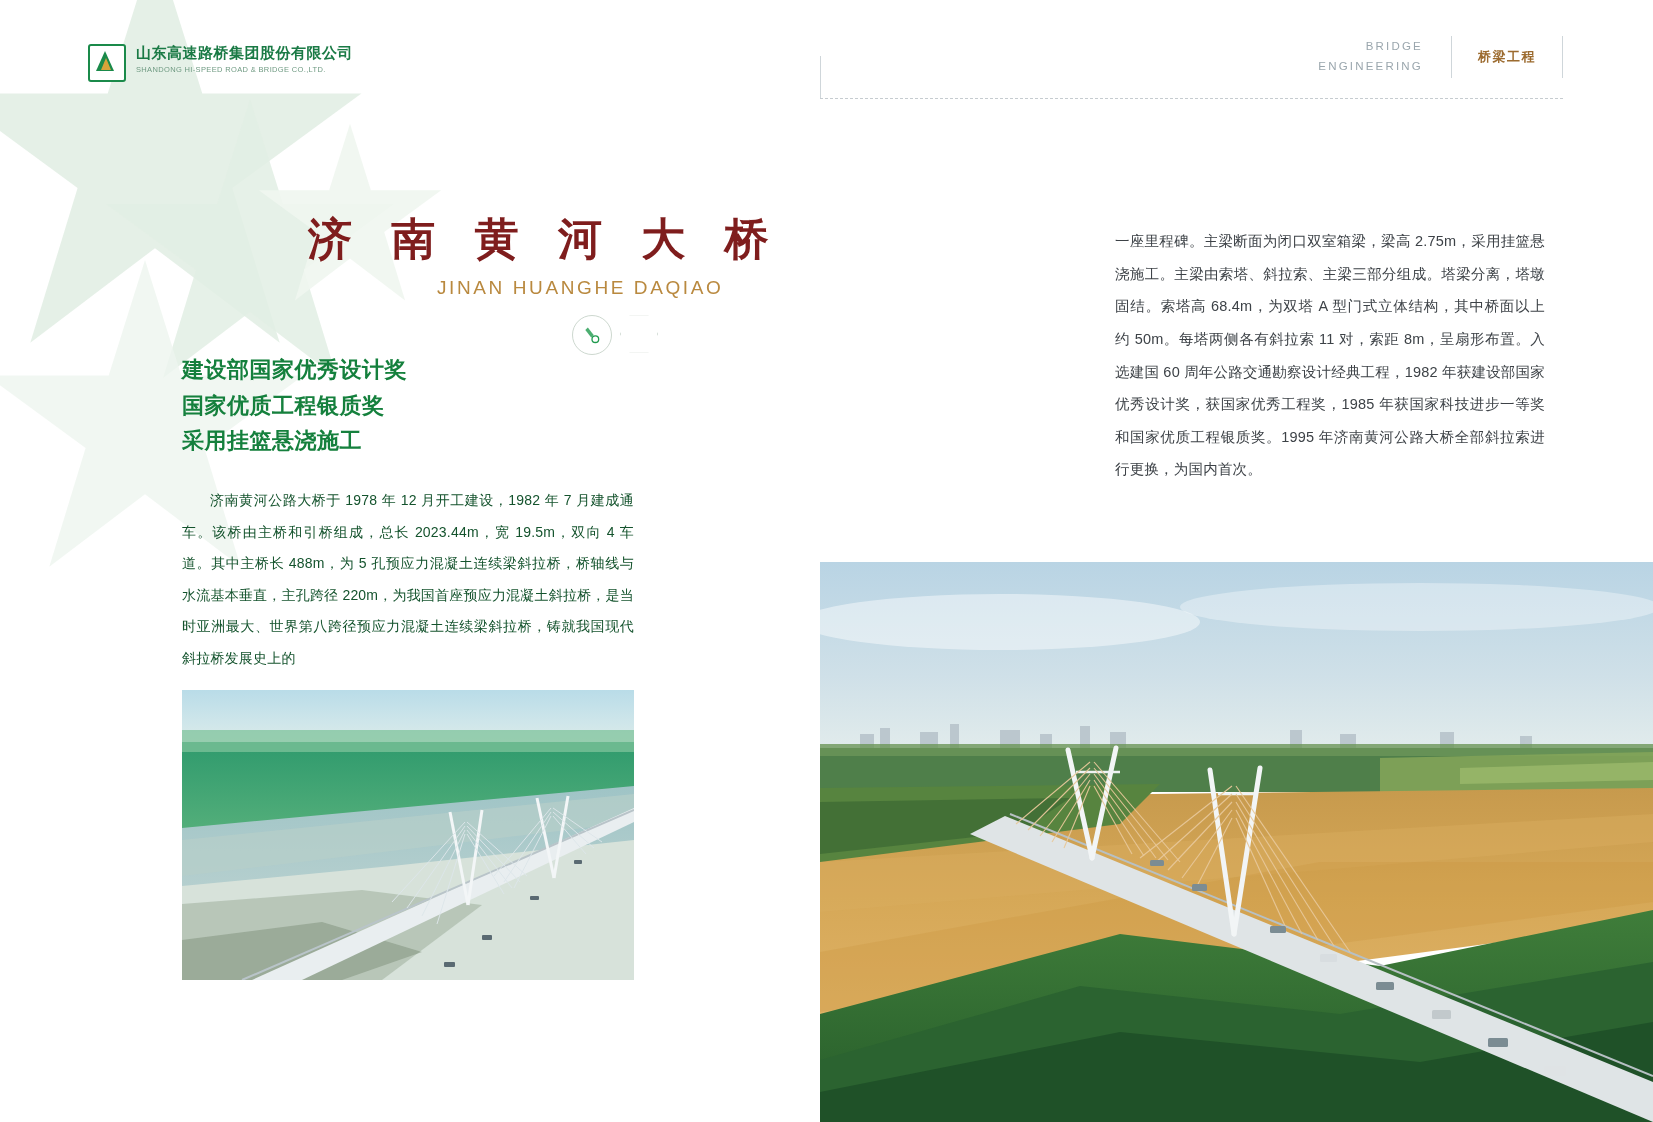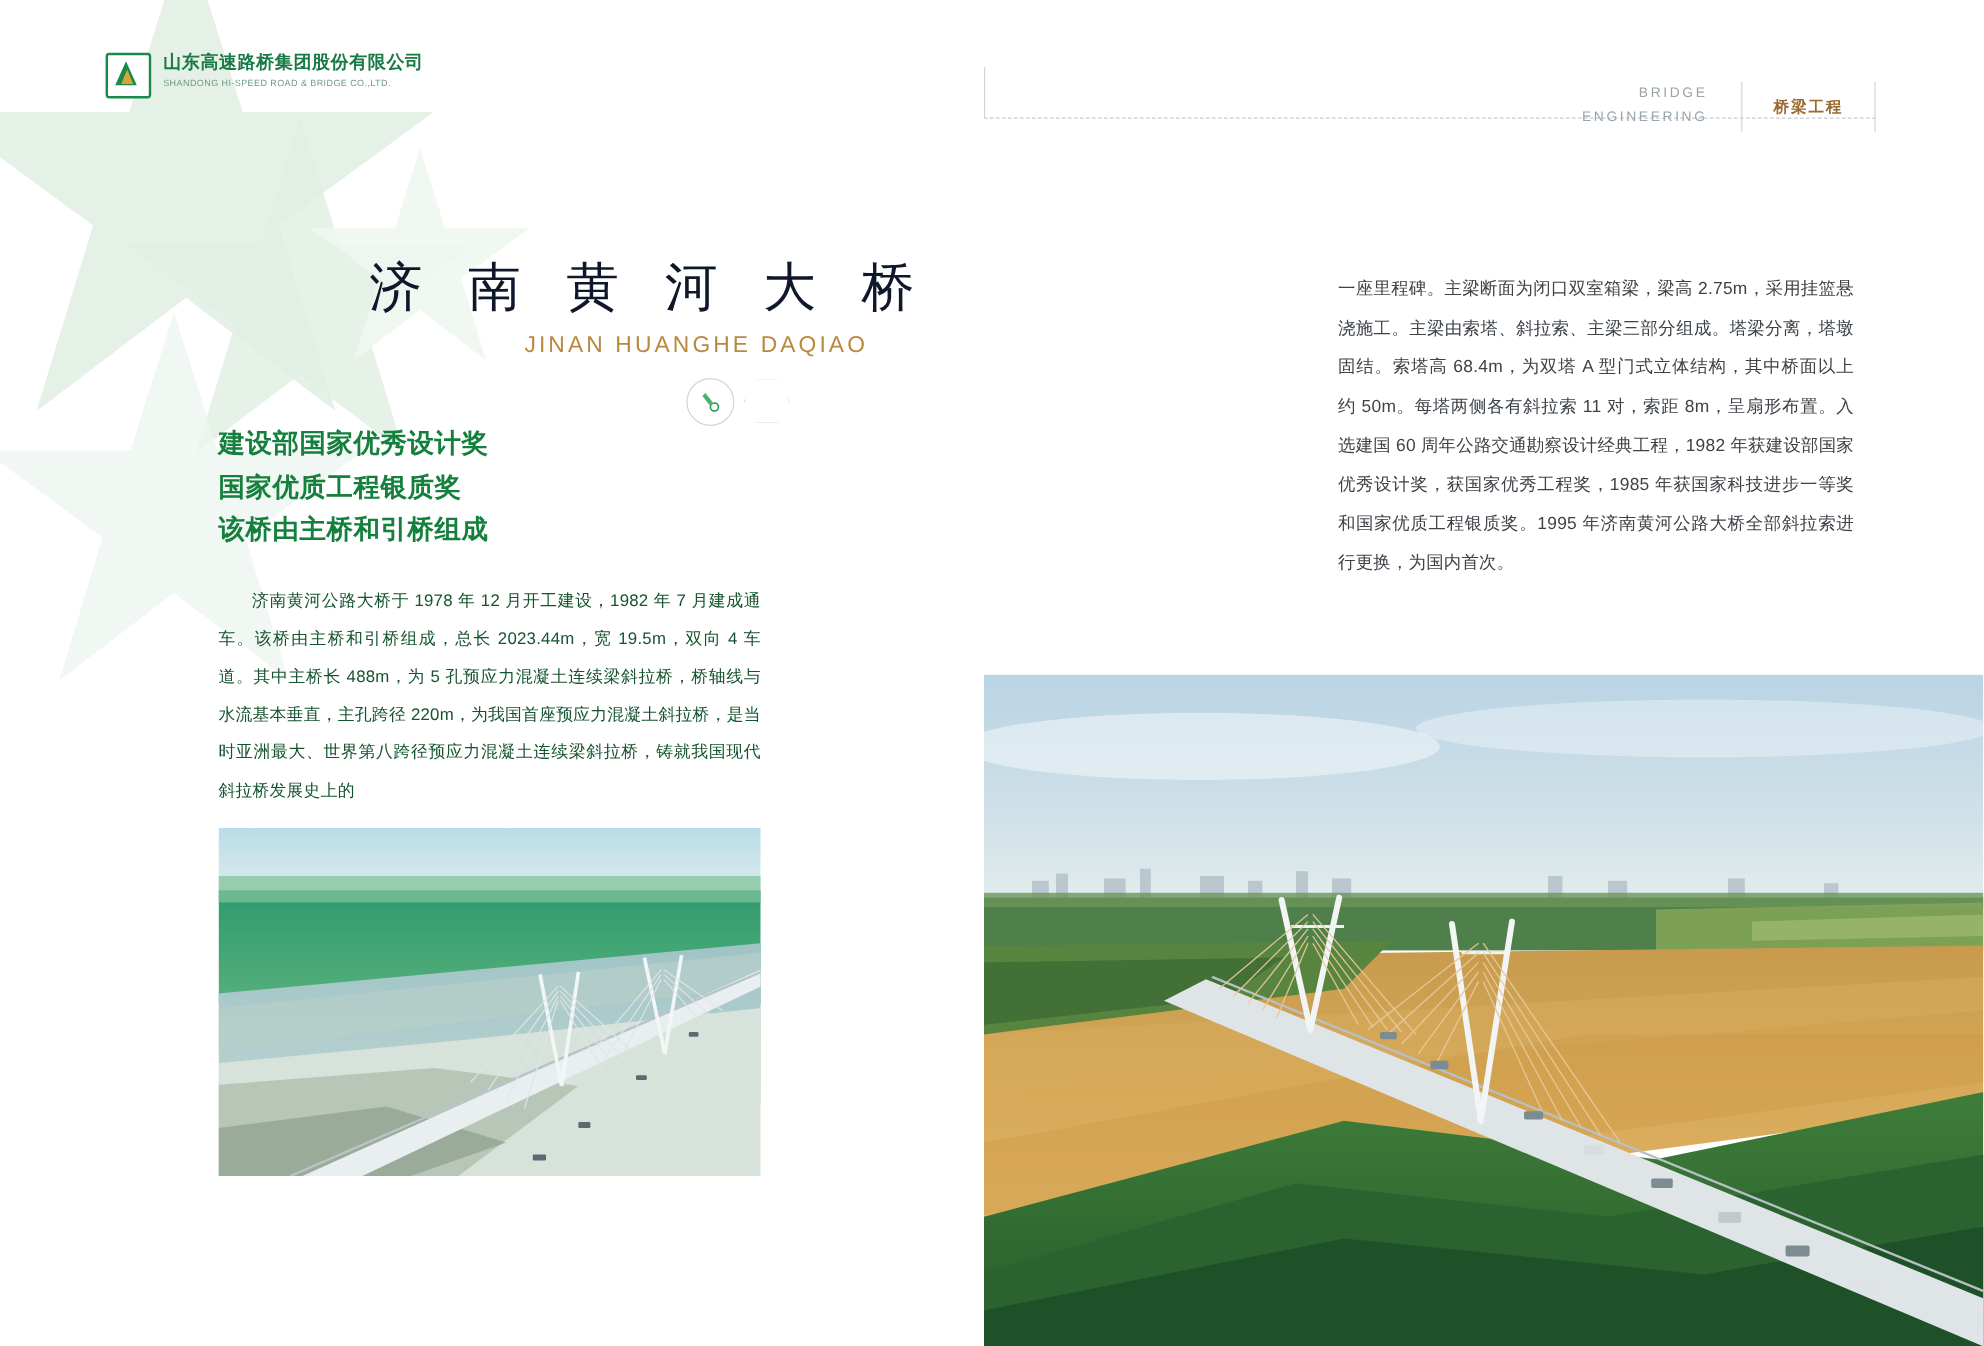--- a/index.html
+++ b/index.html
@@ -16,29 +16,29 @@
   .star svg{display:block;}
   
   .page{position:absolute;inset:0;}
   
   .logo-block{position:absolute;left:88px;top:44px;display:flex;gap:10px;}
   .logo-mark{width:34px;height:34px;border:2px solid #1a8a4a;border-radius:3px;position:relative;background:#fff;}
   .logo-mark:before{content:"";position:absolute;left:6px;top:5px;width:0;height:0;border-left:9px solid transparent;border-right:9px solid transparent;border-bottom:20px solid #1a8a4a;}
   .logo-mark:after{content:"";position:absolute;left:11px;top:12px;width:0;height:0;border-left:5px solid transparent;border-right:5px solid transparent;border-bottom:12px solid #d8a43a;}
   .logo-text-cn{font-size:15px;color:#1a7a45;font-weight:bold;letter-spacing:.5px;line-height:1.2;}
   .logo-text-en{font-size:7.5px;color:#6f9a82;letter-spacing:.35px;margin-top:3px;}
-  .header-right{position:absolute;right:90px;top:68px;display:flex;align-items:center;}
+  .header-right{position:absolute;right:90px;top:36px;display:flex;align-items:center;}
   .header-en{font-size:11.5px;color:#9aa6ad;letter-spacing:2.2px;line-height:1.7;text-align:right;padding-right:28px;}
   .header-div{width:1px;height:42px;background:#cfd6da;}
   .header-cn{font-size:13px;color:#9c6b2f;font-weight:bold;letter-spacing:1.5px;padding:0 26px;}
   .header-div2{width:1px;height:42px;background:#cfd6da;}
   .header-rule{position:absolute;left:820px;right:90px;top:98px;border-top:1px dashed #c6ccd0;}
   .header-rule-left{position:absolute;left:820px;top:56px;width:1px;height:42px;background:#cfd6da;}
   
-  .title-cn{position:absolute;left:308px;top:210px;font-size:44px;letter-spacing:12px;color:#0f172a;font-weight:normal;font-family:"DejaVu Sans",sans-serif;}
+  .title-cn{position:absolute;left:308px;top:210px;font-size:44px;letter-spacing:12px;color:#7f1d1d;font-weight:bold;font-family:"DejaVu Sans",sans-serif;}
   .title-en{position:absolute;left:437px;top:277px;font-size:19px;letter-spacing:2.6px;color:#b9893f;}
   .badge-row{position:absolute;left:572px;top:315px;display:flex;gap:8px;}
   .badge{width:38px;height:38px;border:1px solid #cdd8cf;border-radius:50%;display:flex;align-items:center;justify-content:center;}
   .badge.hex{border-radius:0;clip-path:polygon(25% 2%,75% 2%,100% 50%,75% 98%,25% 98%,0% 50%);border:none;box-shadow:inset 0 0 0 1px #cdd8cf;}
   .awards{position:absolute;left:182px;top:352px;}
   .awards div{font-size:22px;color:#15803d;font-weight:bold;line-height:1.62;letter-spacing:.5px;}
   .body-left{position:absolute;left:182px;top:485px;width:452px;font-size:14px;line-height:2.25;color:#14532d;text-align:justify;letter-spacing:.2px;}
   .body-left .indent{text-indent:2em;}
   .photo-left{position:absolute;left:182px;top:690px;width:452px;height:290px;overflow:hidden;}
   
@@ -105,21 +105,21 @@
           <path d="M7 3 L14 12 L11 15 L4 6 Z" fill="#1f9a4e" opacity="0.8"></path>
           <circle cx="16" cy="17" r="4" fill="none" stroke="#1f9a4e" stroke-width="1.6"></circle>
         </svg>
     </div>
     <div class="badge hex"></div>
   </div>
 
   <div class="awards">
     <div>建设部国家优秀设计奖</div>
     <div>国家优质工程银质奖</div>
-    <div>该桥由主桥和引桥组成</div>
+    <div>采用挂篮悬浇施工</div>
   </div>
 
   <div class="body-left">
     <p class="indent" style="margin:0;">济南黄河公路大桥于 1978 年 12 月开工建设，1982 年 7 月建成通车。该桥由主桥和引桥组成，总长 2023.44m，宽 19.5m，双向 4 车道。其中主桥长 488m，为 5 孔预应力混凝土连续梁斜拉桥，桥轴线与水流基本垂直，主孔跨径 220m，为我国首座预应力混凝土斜拉桥，是当时亚洲最大、世界第八跨径预应力混凝土连续梁斜拉桥，铸就我国现代斜拉桥发展史上的</p>
   </div>
 
   <div class="photo-left img">
     <svg viewBox="0 0 452 290" preserveAspectRatio="none">
       <defs>
         <linearGradient id="skyL" x1="0" y1="0" x2="0" y2="1">

